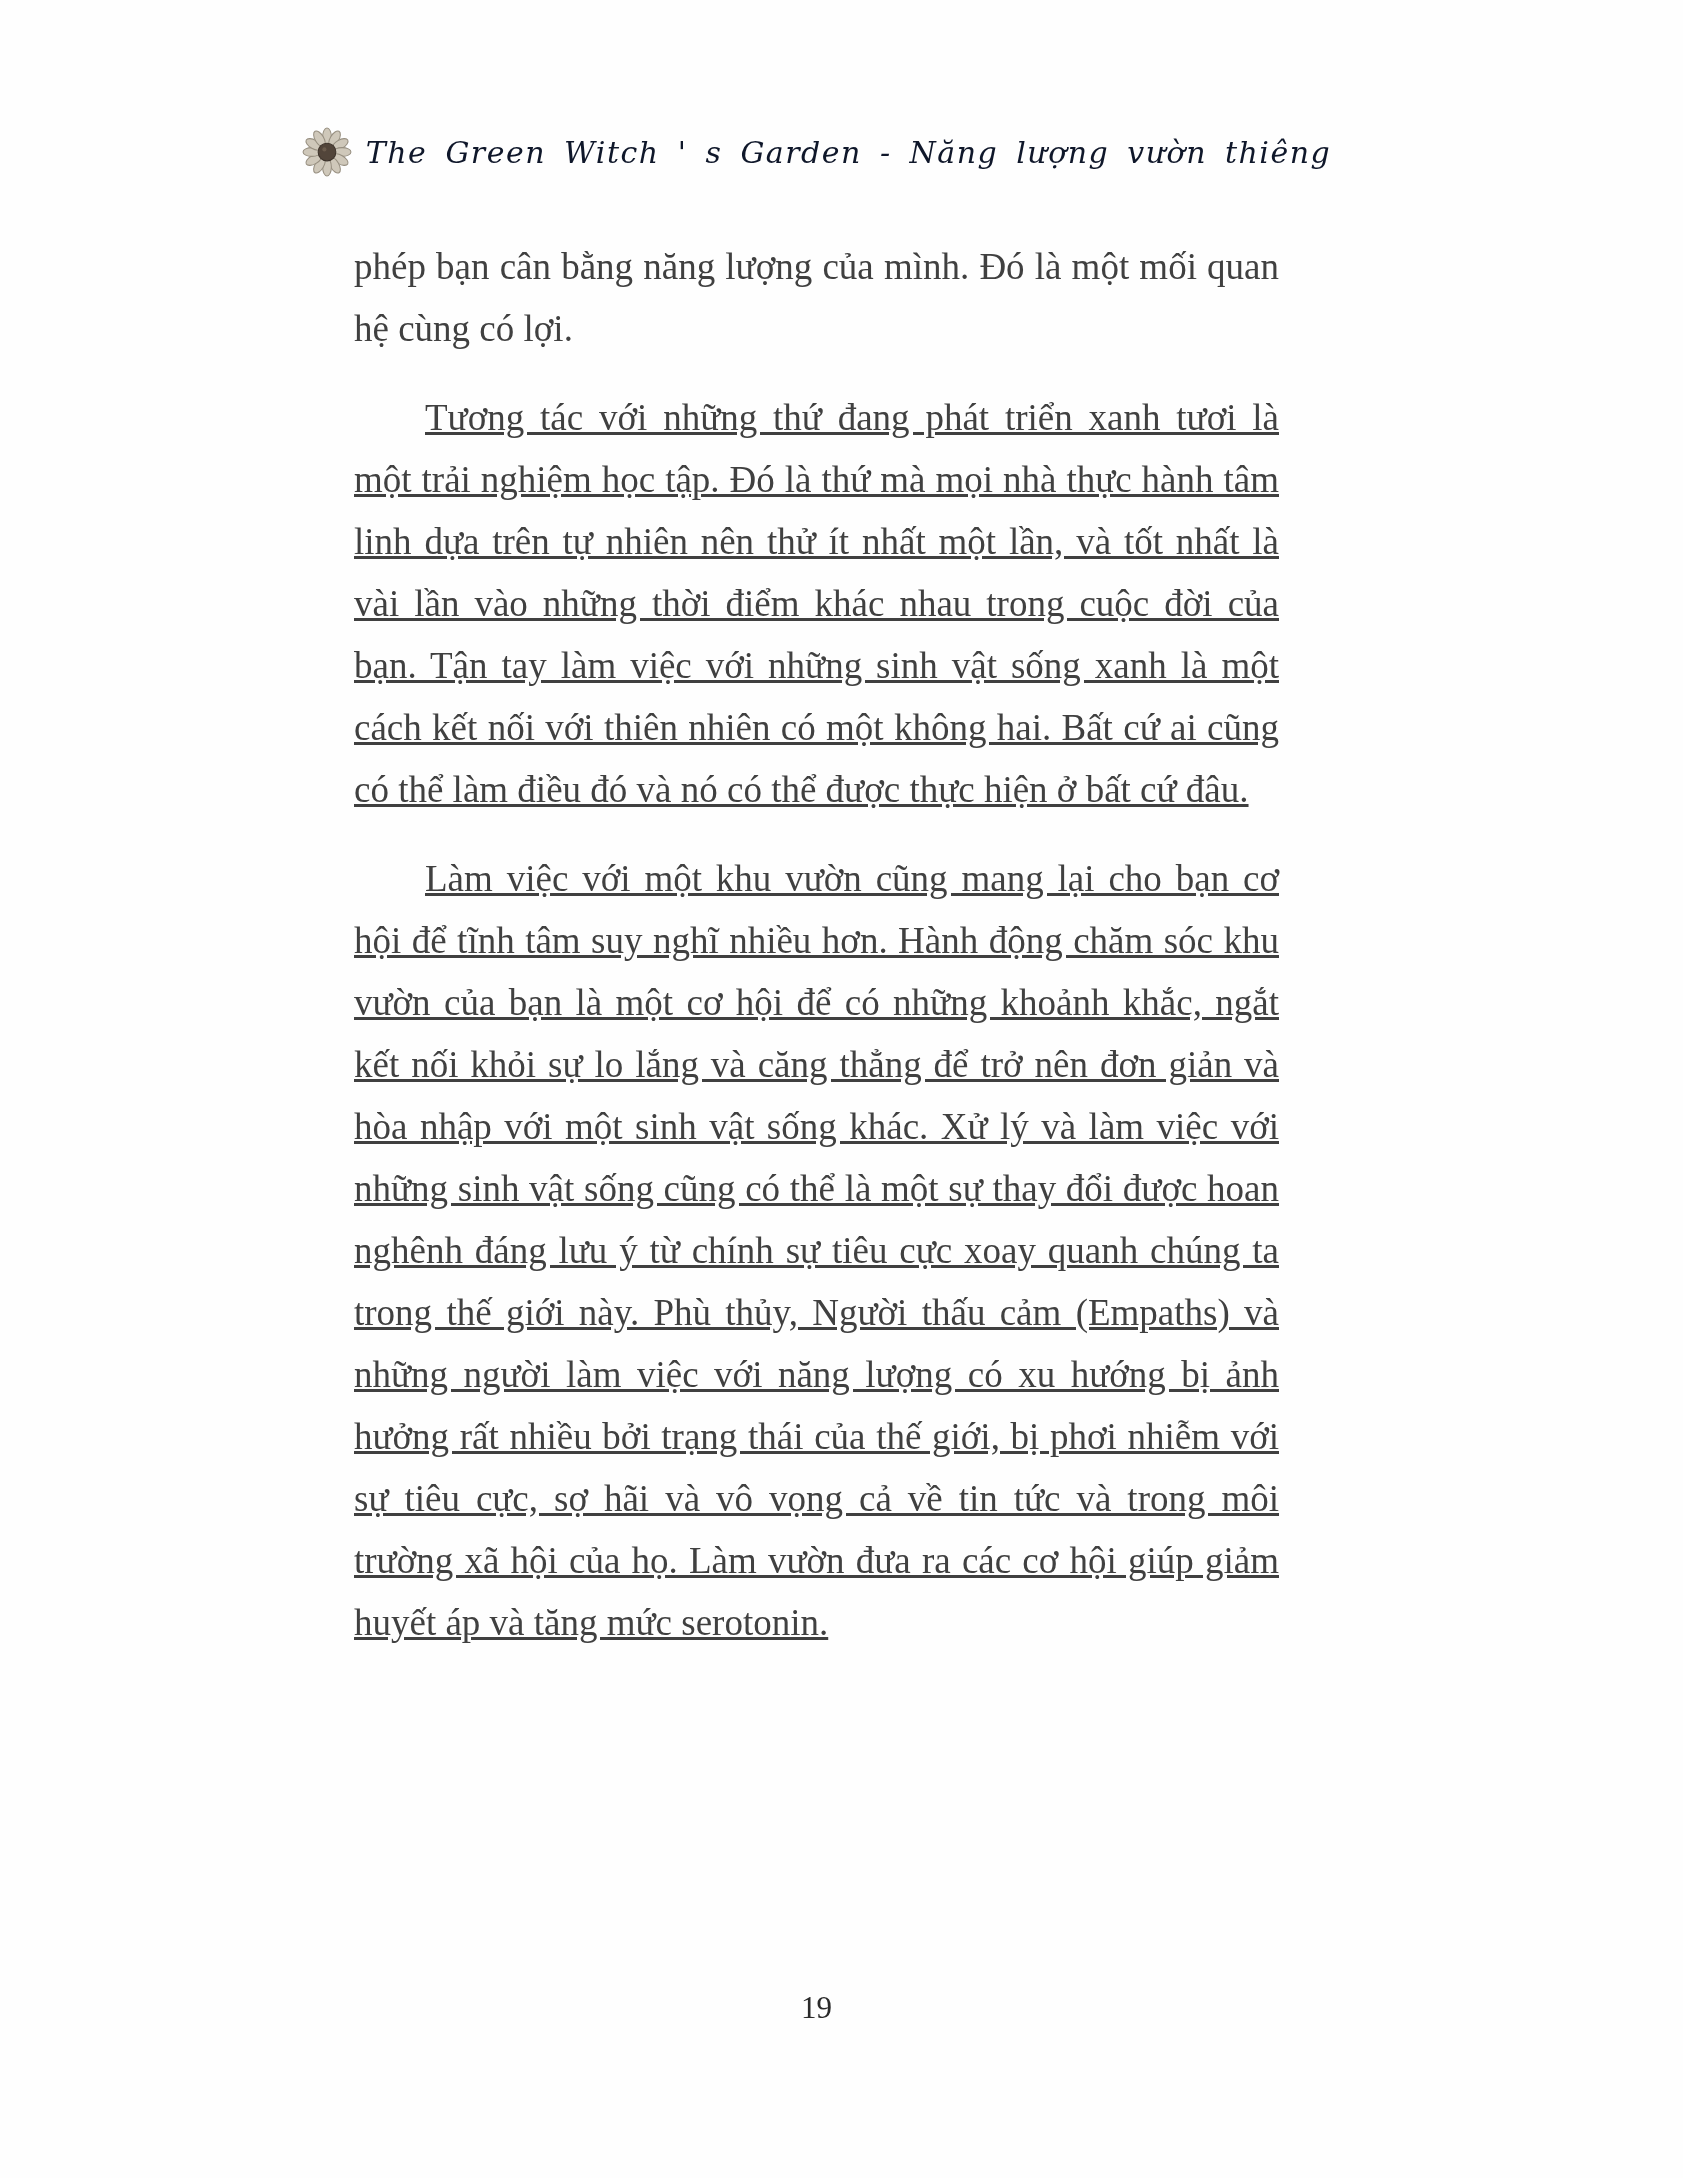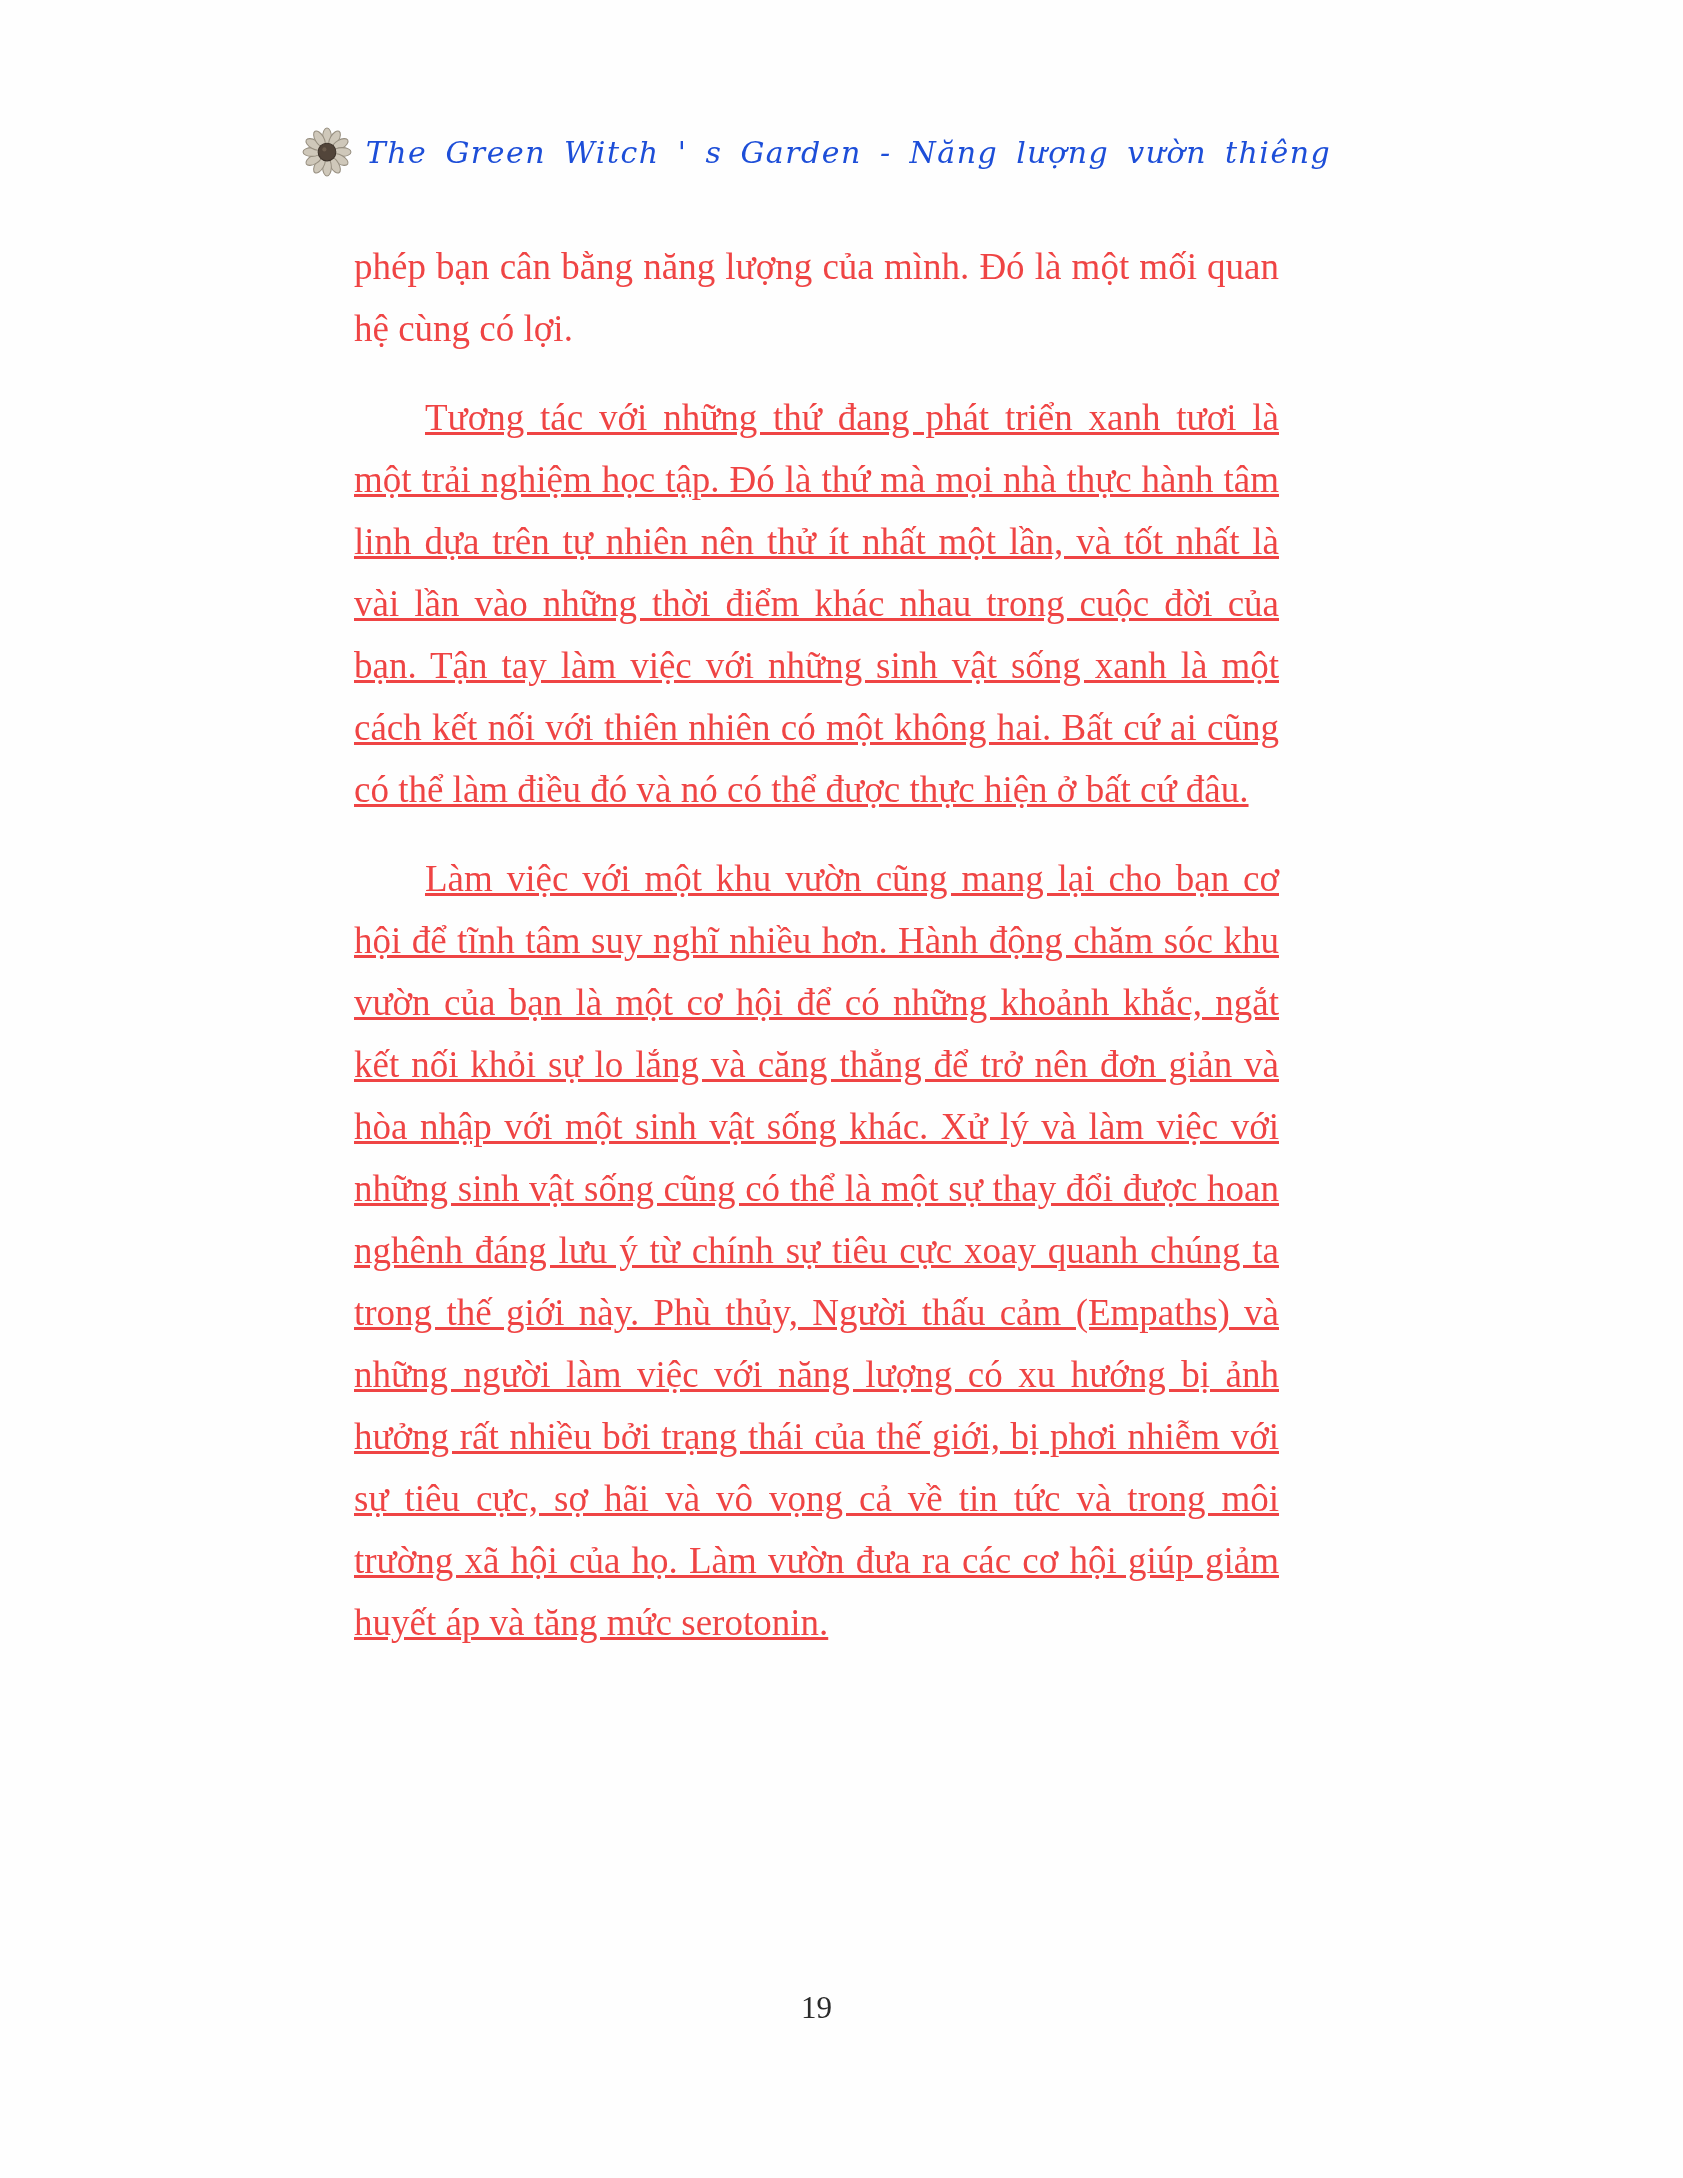--- a/index.html
+++ b/index.html
@@ -32,32 +32,32 @@
   .flower {
     display: inline-flex;
     width: 50px;
     height: 50px;
     flex: 0 0 auto;
   }
   .header-title {
     font-family: "DejaVu Serif", serif;
     font-style: italic;
     font-size: 30px;
-    color: #1d4ed8;
+    color: #0f172a;
     letter-spacing: 1.5px;
     word-spacing: 7px;
     white-space: nowrap;
   }
   .page-body {
     position: absolute;
     top: 236px;
     left: 354px;
     width: 925px;
     text-align: justify;
-    color: #ef4444;
+    color: #404040;
   }
   .para {
     font-size: 37px;
     line-height: 62px;
     margin: 0 0 27px 0;
   }
   .para.indent {
     text-indent: 71px;
     text-decoration: underline;
   }

